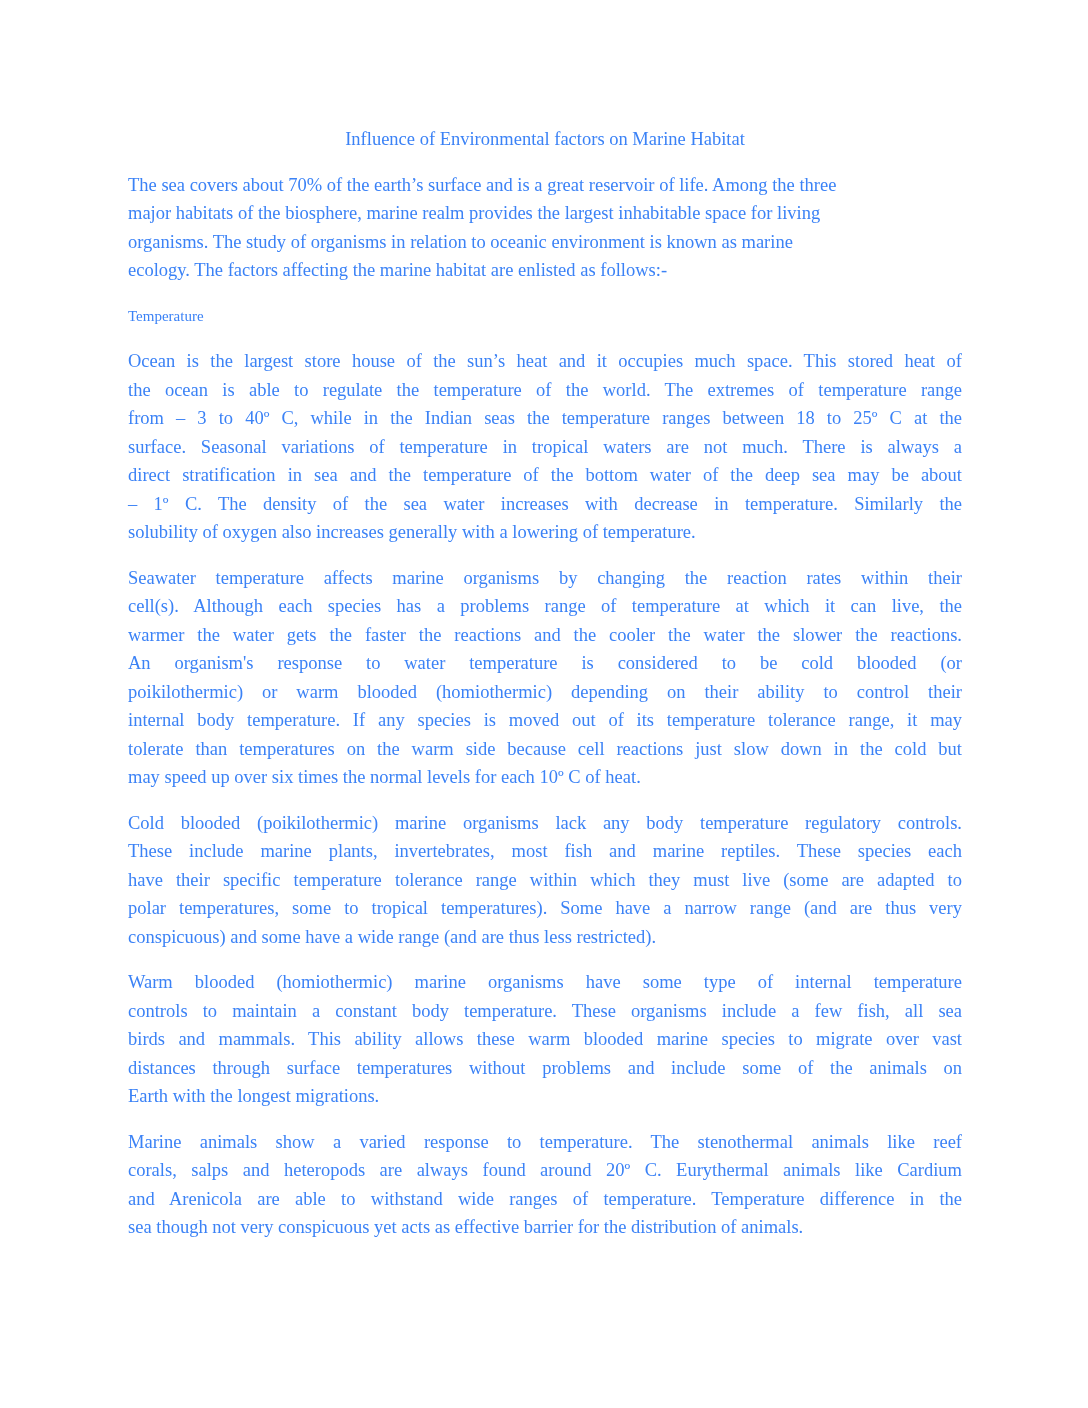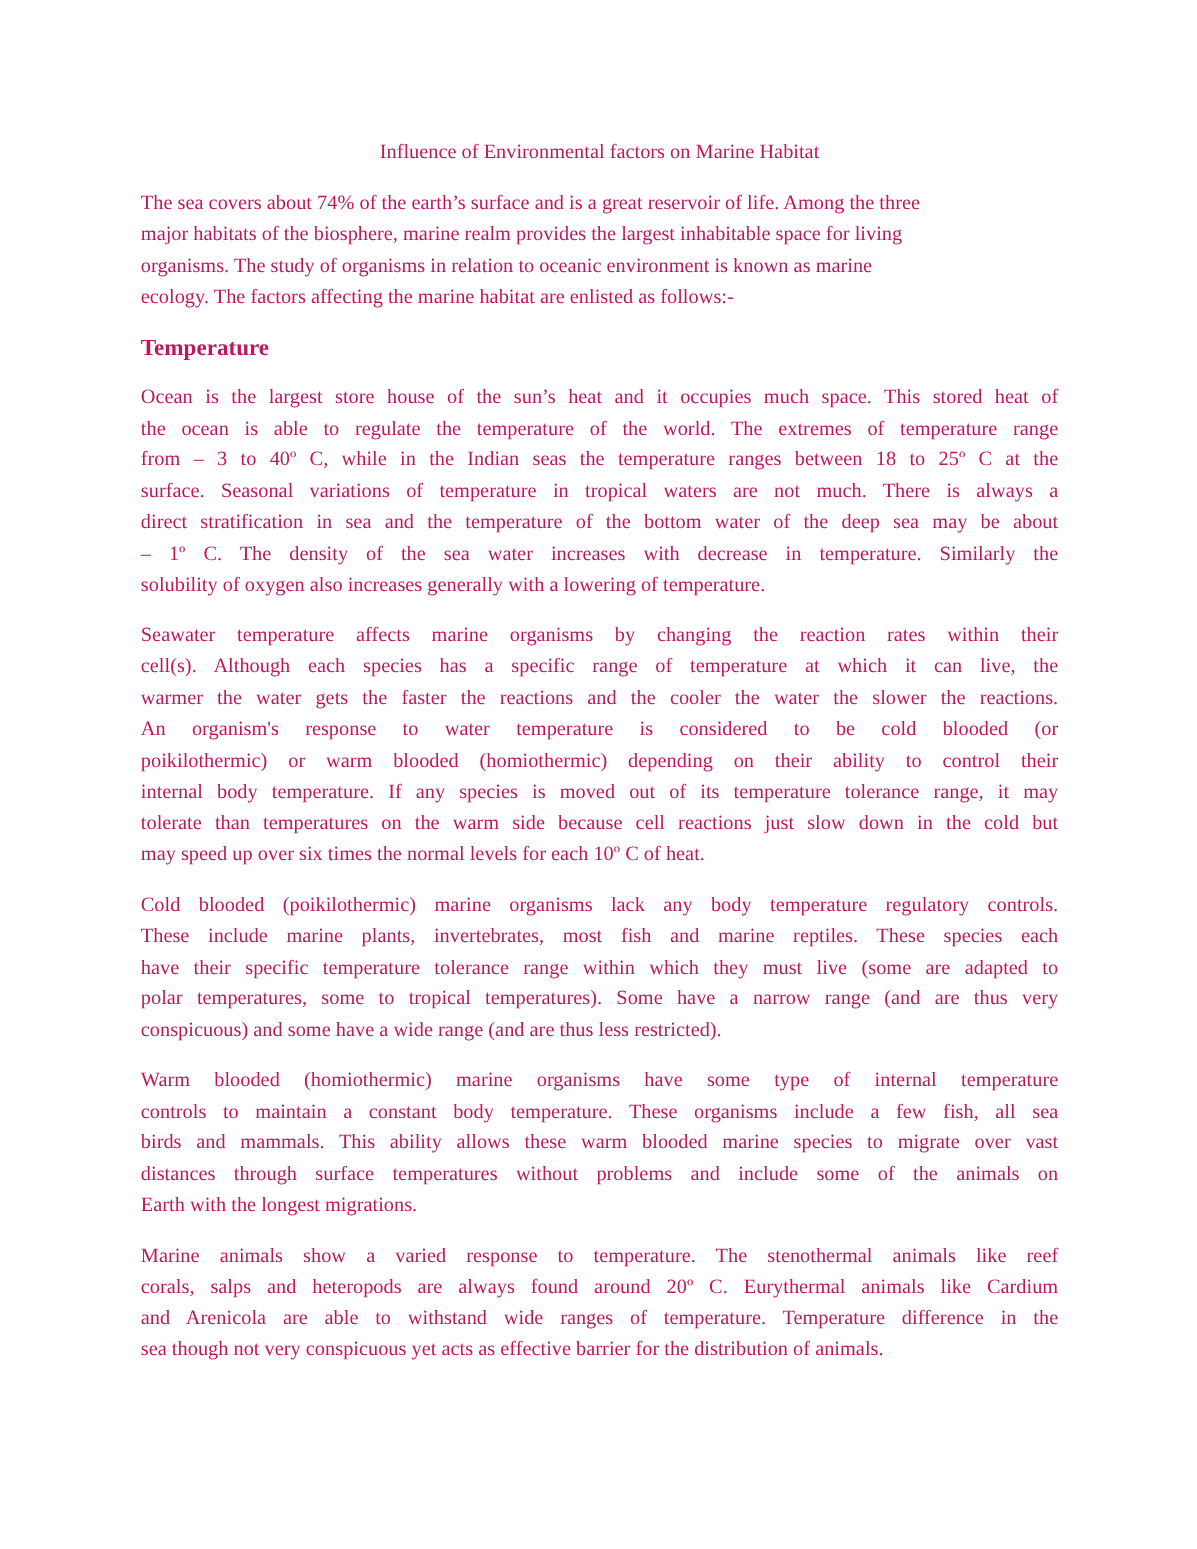--- a/index.html
+++ b/index.html
@@ -3,37 +3,37 @@
 <meta charset="utf-8">
 <style>
   html, body { margin: 0; padding: 0; background: #ffffff; }
   .page {
     position: relative;
     width: 1088px;
     height: 1408px;
     background: #ffffff;
     overflow: hidden;
     font-family: "Liberation Serif", "DejaVu Serif", serif;
-    color: #be185d;
+    color: #3b82f6;
   }
   .content {
     padding: 125px 126px 0 128px; 
   }
   .title {
     text-align: center;
     line-height: 28.5px;
     font-size: 18.5px;
     margin: 0 0 17px 0;
     font-weight: normal;
   }
   .heading {
     line-height: 28.5px;
-    font-size: 21px;
+    font-size: 15px;
     margin: 0 0 17px 0;
-    font-weight: bold;
+    font-weight: normal;
   }
   .para {
     margin: 0 0 17px 0;
     font-size: 18.5px;
   }
   .para .line {
     line-height: 28.5px;
     min-height: 28.5px;
   }
   .para.align-left .line { text-align: left; }
@@ -46,38 +46,38 @@
   }
 </style>
 </head>
 <body>
 
 <div class="page">
   <div class="content">
     <div class="title">Influence of Environmental factors on Marine Habitat</div>
     <div>
         <div class="para align-left">
-          <div class="line">The sea covers about 74% of the earth’s surface and is a great reservoir of life. Among the three</div>
+          <div class="line">The sea covers about 70% of the earth’s surface and is a great reservoir of life. Among the three</div>
           <div class="line">major habitats of the biosphere, marine realm provides the largest inhabitable space for living</div>
           <div class="line">organisms. The study of organisms in relation to oceanic environment is known as marine</div>
           <div class="line last">ecology. The factors affecting the marine habitat are enlisted as follows:-</div>
         </div>
         <div class="heading">Temperature</div>
         <div class="para align-justify">
           <div class="line">Ocean is the largest store house of the sun’s heat and it occupies much space. This stored heat of</div>
           <div class="line">the ocean is able to regulate the temperature of the world. The extremes of temperature range</div>
           <div class="line">from – 3 to 40º C, while in the Indian seas the temperature ranges between 18 to 25º C at the</div>
           <div class="line">surface. Seasonal variations of temperature in tropical waters are not much. There is always a</div>
           <div class="line">direct stratification in sea and the temperature of the bottom water of the deep sea may be about</div>
           <div class="line">– 1º C. The density of the sea water increases with decrease in temperature. Similarly the</div>
           <div class="line last">solubility of oxygen also increases generally with a lowering of temperature.</div>
         </div>
         <div class="para align-justify">
           <div class="line">Seawater temperature affects marine organisms by changing the reaction rates within their</div>
-          <div class="line">cell(s). Although each species has a specific range of temperature at which it can live, the</div>
+          <div class="line">cell(s). Although each species has a problems range of temperature at which it can live, the</div>
           <div class="line">warmer the water gets the faster the reactions and the cooler the water the slower the reactions.</div>
           <div class="line">An organism's response to water temperature is considered to be cold blooded (or</div>
           <div class="line">poikilothermic) or warm blooded (homiothermic) depending on their ability to control their</div>
           <div class="line">internal body temperature. If any species is moved out of its temperature tolerance range, it may</div>
           <div class="line">tolerate than temperatures on the warm side because cell reactions just slow down in the cold but</div>
           <div class="line last">may speed up over six times the normal levels for each 10º C of heat.</div>
         </div>
         <div class="para align-justify">
           <div class="line">Cold blooded (poikilothermic) marine organisms lack any body temperature regulatory controls.</div>
           <div class="line">These include marine plants, invertebrates, most fish and marine reptiles. These species each</div>

